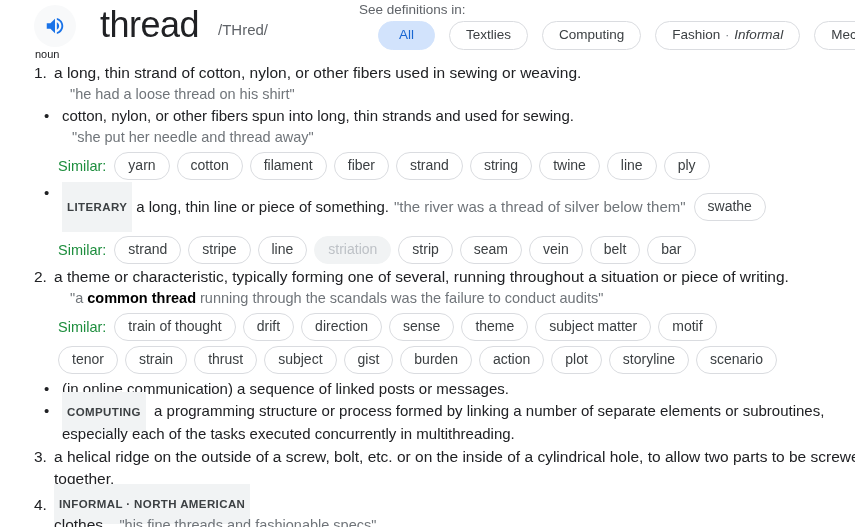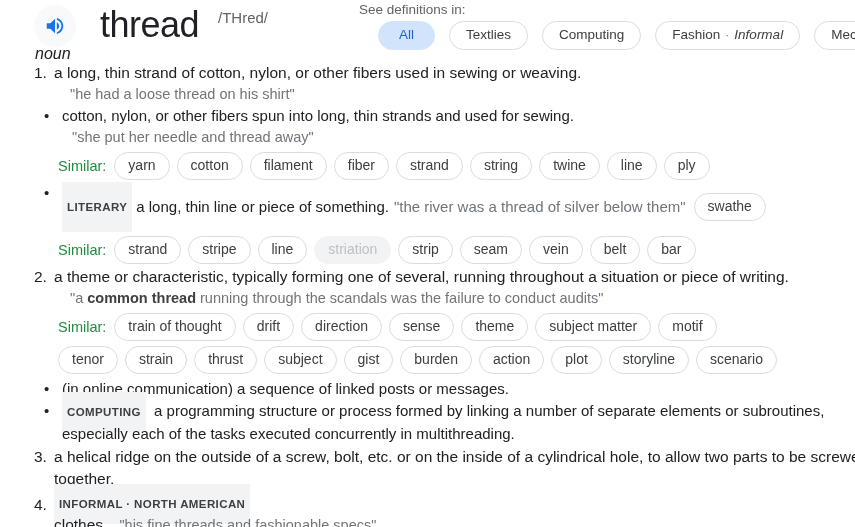--- a/index.html
+++ b/index.html
@@ -24,21 +24,21 @@
     cursor: pointer;
   }
   .audio-btn svg { display: block; }
 
   .word {
     position: absolute; left: 72px; top: 2px;
     font-size: 36px; font-weight: 400; letter-spacing: -0.5px;
     color: #202124; line-height: 46px;
   }
   .phonetic {
-    position: absolute; left: 190px; top: 8px;
+    position: absolute; left: 190px; top: 20px;
     font-size: 15px; color: #5f6368; line-height: 20px;
   }
 
   .defin-in {
     position: absolute; left: 331px; top: 1px;
     font-size: 13.5px; color: #5f6368; line-height: 18px;
   }
   .chips-row {
     position: absolute; left: 350px; top: 21px;
     display: flex; gap: 14px; align-items: flex-start;
@@ -50,21 +50,21 @@
   }
   .chip.selected {
     background: #d2e3fc; border-color: #d2e3fc; color: #1967d2;
     padding: 5px 20px 6px;
   }
   .chip .sep { color: #80868b; padding: 0 1px; }
   .chip .ital { font-style: italic; }
 
   .pos {
     position: absolute; left: 7px; top: 44px;
-    font-size: 16px; font-style: italic; color: #202124; line-height: 20px;
+    font-size: 11px; color: #202124; line-height: 20px;
   }
 
   
   .body { position: relative; padding: 0 4px; }
 
   .forms {
     font-size: 15.5px; color: #70757a; line-height: 21px;
     padding: 0 0 2px 5px; white-space: nowrap;
   }
   .forms b { color: #202124; font-weight: bold; }
@@ -72,21 +72,21 @@
   .sense { position: relative; padding-left: 22px; margin-bottom: 0; }
   .sense > .num {
     position: absolute; left: 2px; top: 0;
     font-size: 15.5px; color: #202124; line-height: 22px;
   }
   .sense-text { font-size: 15.5px; line-height: 22px; color: #202124; }
   .example {
     font-size: 14.5px; color: #70757a; line-height: 21px;
     padding-left: 16px;
   }
-  .example b { color: #404040; font-weight: bold; }
+  .example b { color: #000000; font-weight: bold; }
 
   .sub {
     position: relative; padding-left: 20px; margin-left: 10px;
     font-size: 15px; line-height: 22px; color: #202124;
   }
   .sub > .dot {
     position: absolute; left: 2px; top: 0; font-size: 15px; line-height: 22px;
     color: #202124;
   }
   .sub .example-inline { color: #70757a; }

